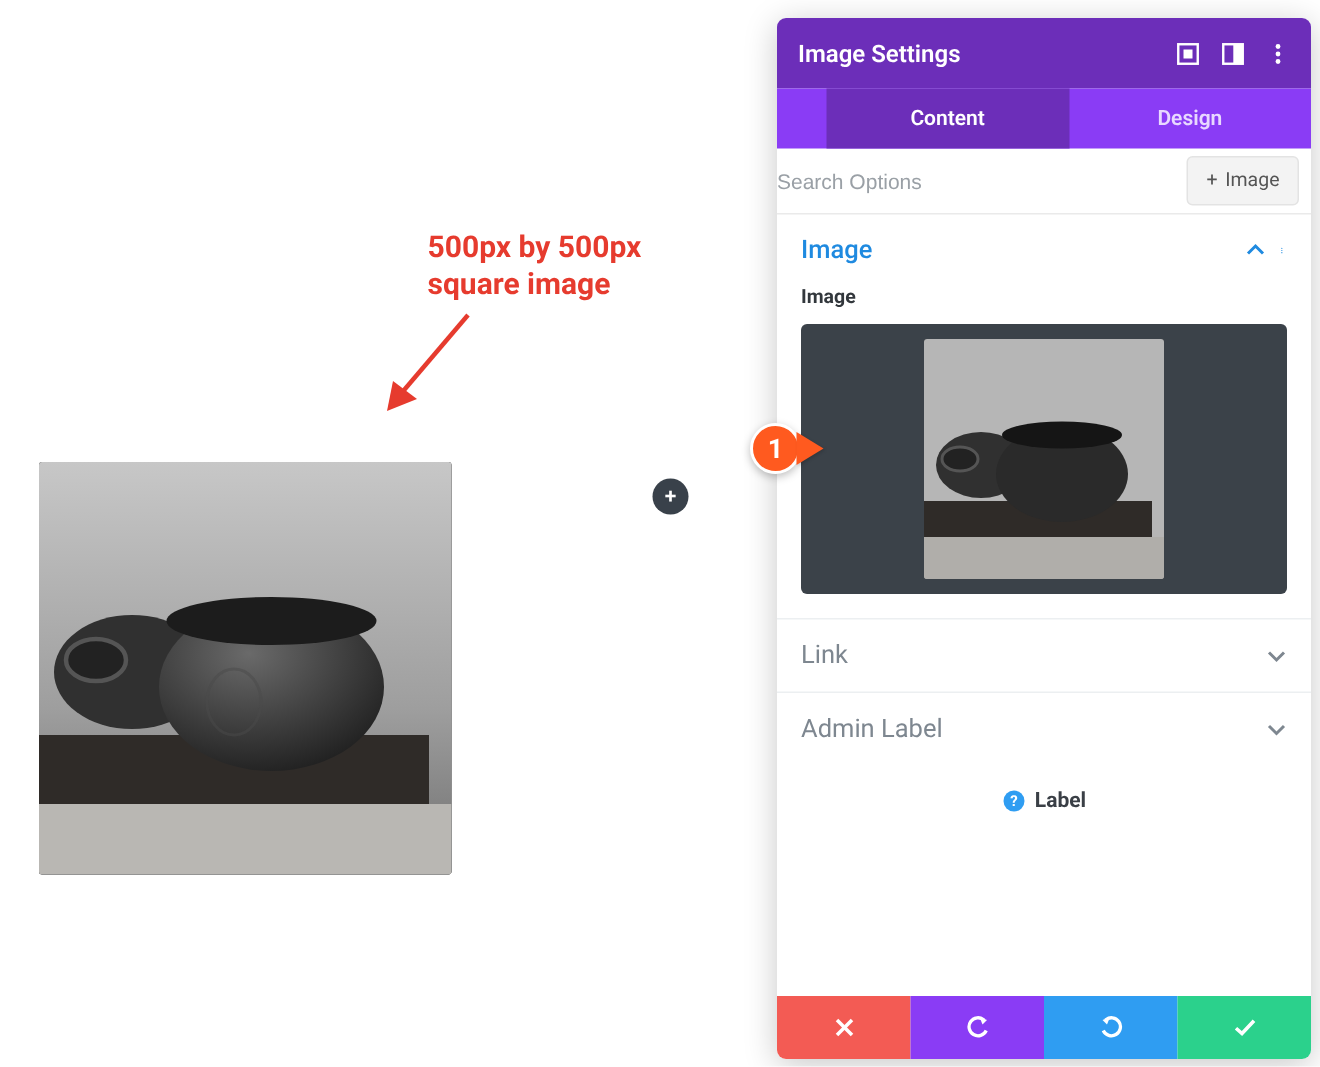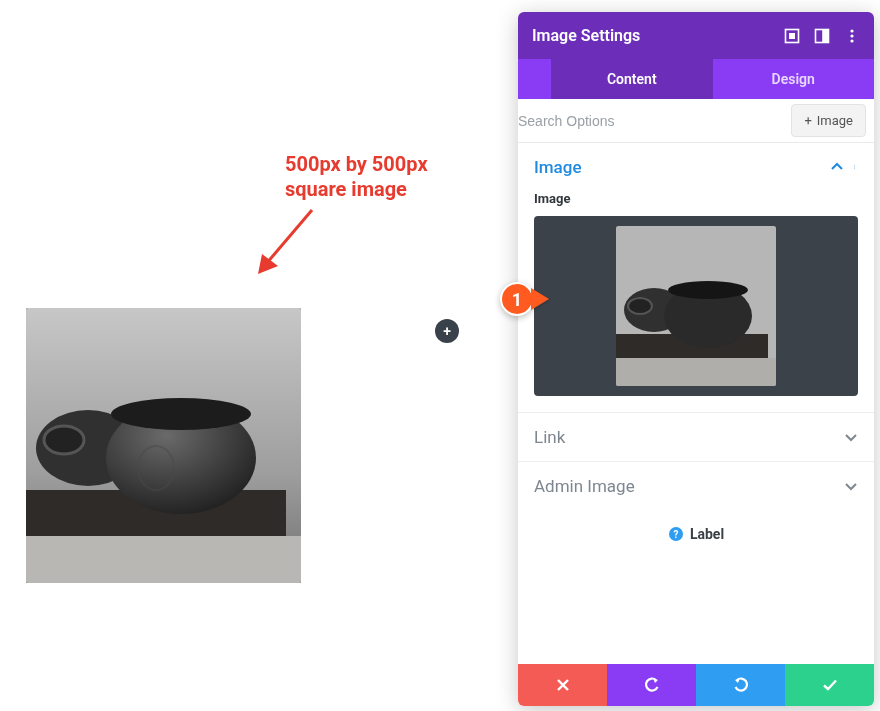--- a/index.html
+++ b/index.html
@@ -351,21 +351,21 @@
 
     <div class="section-head collapsed">
       <span>Link</span>
       <svg class="chev" viewBox="0 0 14 14">
           <polyline points="2,5 7,10 12,5" fill="none" stroke="#7e8790" stroke-width="2"></polyline>
         </svg>
     </div>
 
 
     <div class="section-head collapsed">
-      <span>Admin Image</span>
+      <span>Admin Label</span>
       <svg class="chev" viewBox="0 0 14 14">
           <polyline points="2,5 7,10 12,5" fill="none" stroke="#7e8790" stroke-width="2"></polyline>
         </svg>
     </div>
 
     <div class="help-row">
       <span class="help-link">
         <svg width="16" height="16" viewBox="0 0 16 16">
             <circle cx="8" cy="8" r="7" fill="#2f9df2"></circle>
             <text x="8" y="11.5" text-anchor="middle" font-size="10" font-weight="700" fill="#fff">?</text>

